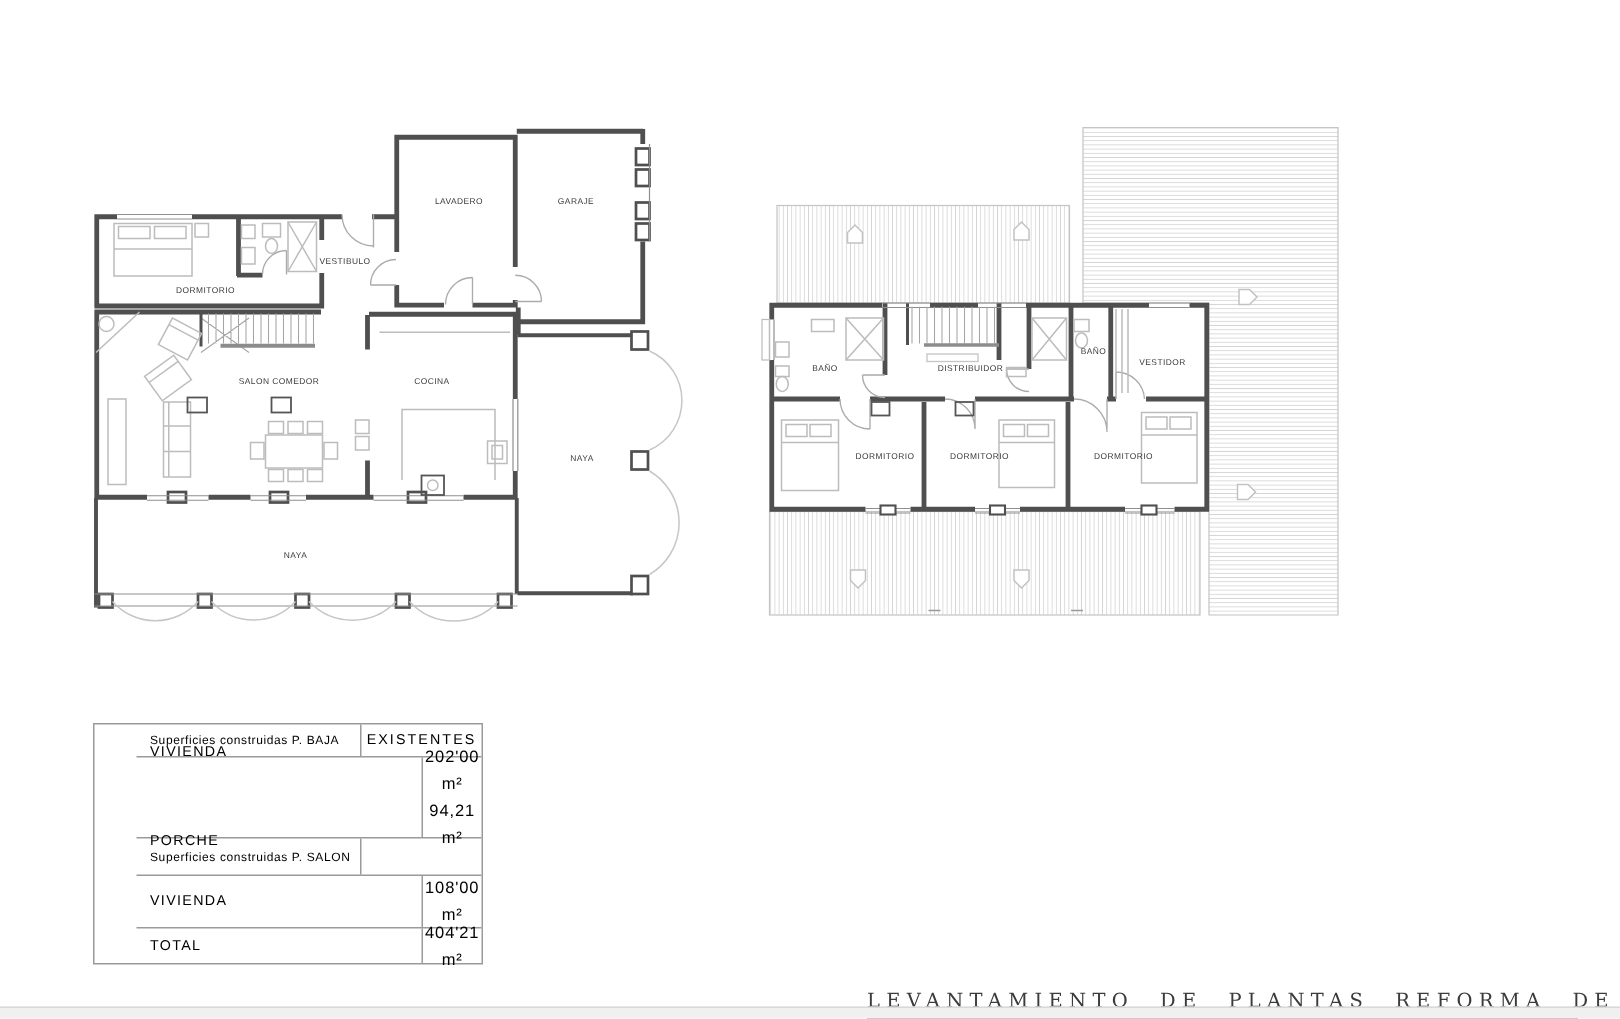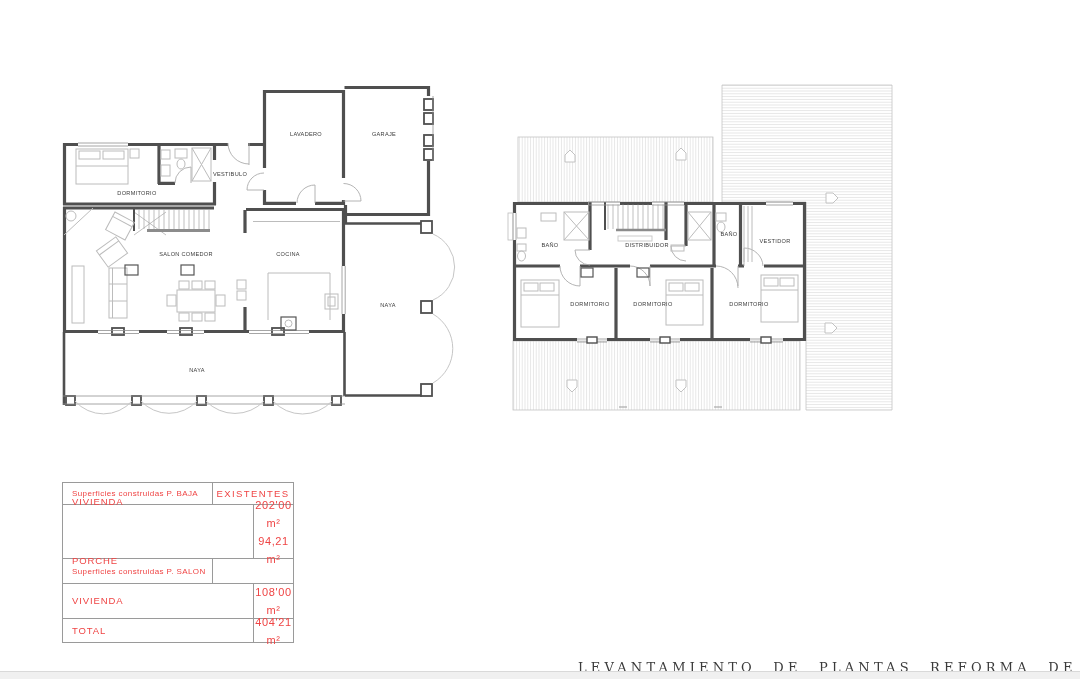--- a/index.html
+++ b/index.html
@@ -9,21 +9,21 @@
   }
   .sheet{position:absolute;inset:0;background:#fff;}
   svg.plans{position:absolute;left:0;top:0;}
   svg text{
     font-family:"Liberation Sans",sans-serif;
     font-size:5.6px;fill:#3a3a3a;letter-spacing:.3px;
   }
   
   .areas-table{
     position:absolute;left:62px;top:482px;width:230px;
-    border:1px solid #9a9a9a;color:#ef4444;background:#fff;
+    border:1px solid #9a9a9a;color:#000000;background:#fff;padding-left:28px;
   }
   .t-row{display:flex;border-bottom:1px solid #9a9a9a;align-items:stretch;}
   .t-row:last-child{border-bottom:none;}
   .cl{width:149px;box-sizing:border-box;padding-left:9px;display:flex;
       flex-direction:column;justify-content:center;}
   .cr{flex:1;border-left:1px solid #9a9a9a;display:flex;flex-direction:column;
       justify-content:center;text-align:center;}
   .h22{height:21px}.h54{height:53px}.h25{height:24px}.h35{height:34px}.h24{height:23px}
   .small-head{font-size:8px;letter-spacing:.4px;}
   .col-head{font-size:9.5px;letter-spacing:1.4px;}

